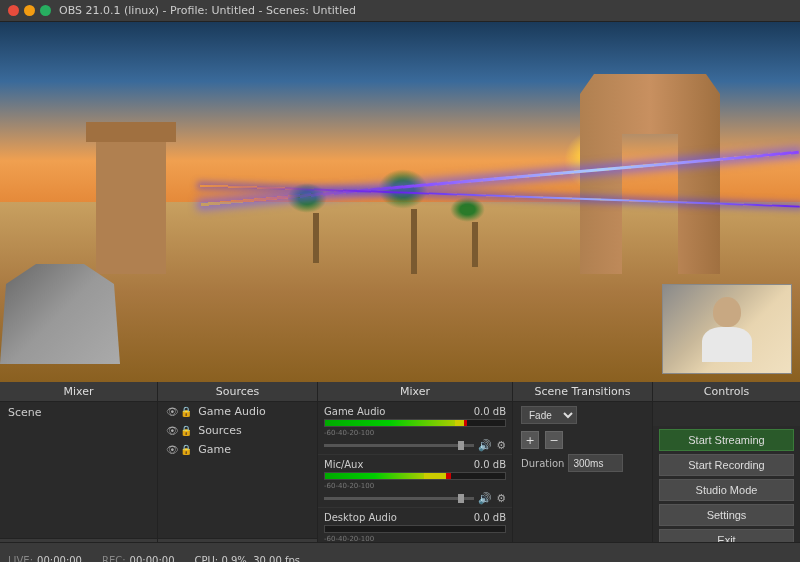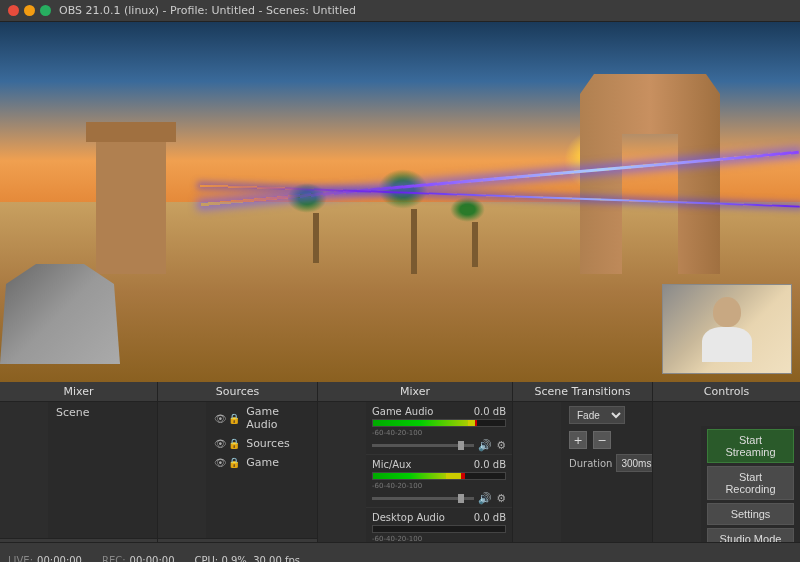--- a/index.html
+++ b/index.html
@@ -106,21 +106,20 @@
       padding: 3px 8px;
       text-align: center;
       border-bottom: 1px solid #222;
       font-size: 11px;
       color: #ddd;
     }
     .panel-content {
       flex: 1;
       background: #2a2a2a;
       overflow: hidden;
-      margin-left: 48px;
     }
     .panel-footer {
       background: #3a3a3a;
       padding: 2px 6px;
       border-top: 1px solid #222;
       display: flex;
       align-items: center;
       gap: 4px;
       height: 24px;
     }
@@ -649,22 +648,22 @@
         <input class="duration-input" type="text" value="300ms" style="">
       </div>
     </div>
   </div>
 
   <div class="panel" id="controls-panel">
     <div class="panel-header">Controls</div>
     <div class="panel-content">
       <button class="control-btn start-streaming">Start Streaming</button>
       <button class="control-btn start-recording">Start Recording</button>
+      <button class="control-btn">Studio Mode</button>
       <button class="control-btn">Settings</button>
-      <button class="control-btn">Studio Mode</button>
       <button class="control-btn">Exit</button>
     </div>
   </div>
 
 </div>
 
 <div id="statusbar">
   <div class="status-item">
     <span class="status-label">LIVE:</span>
     <span>00:00:00</span>

